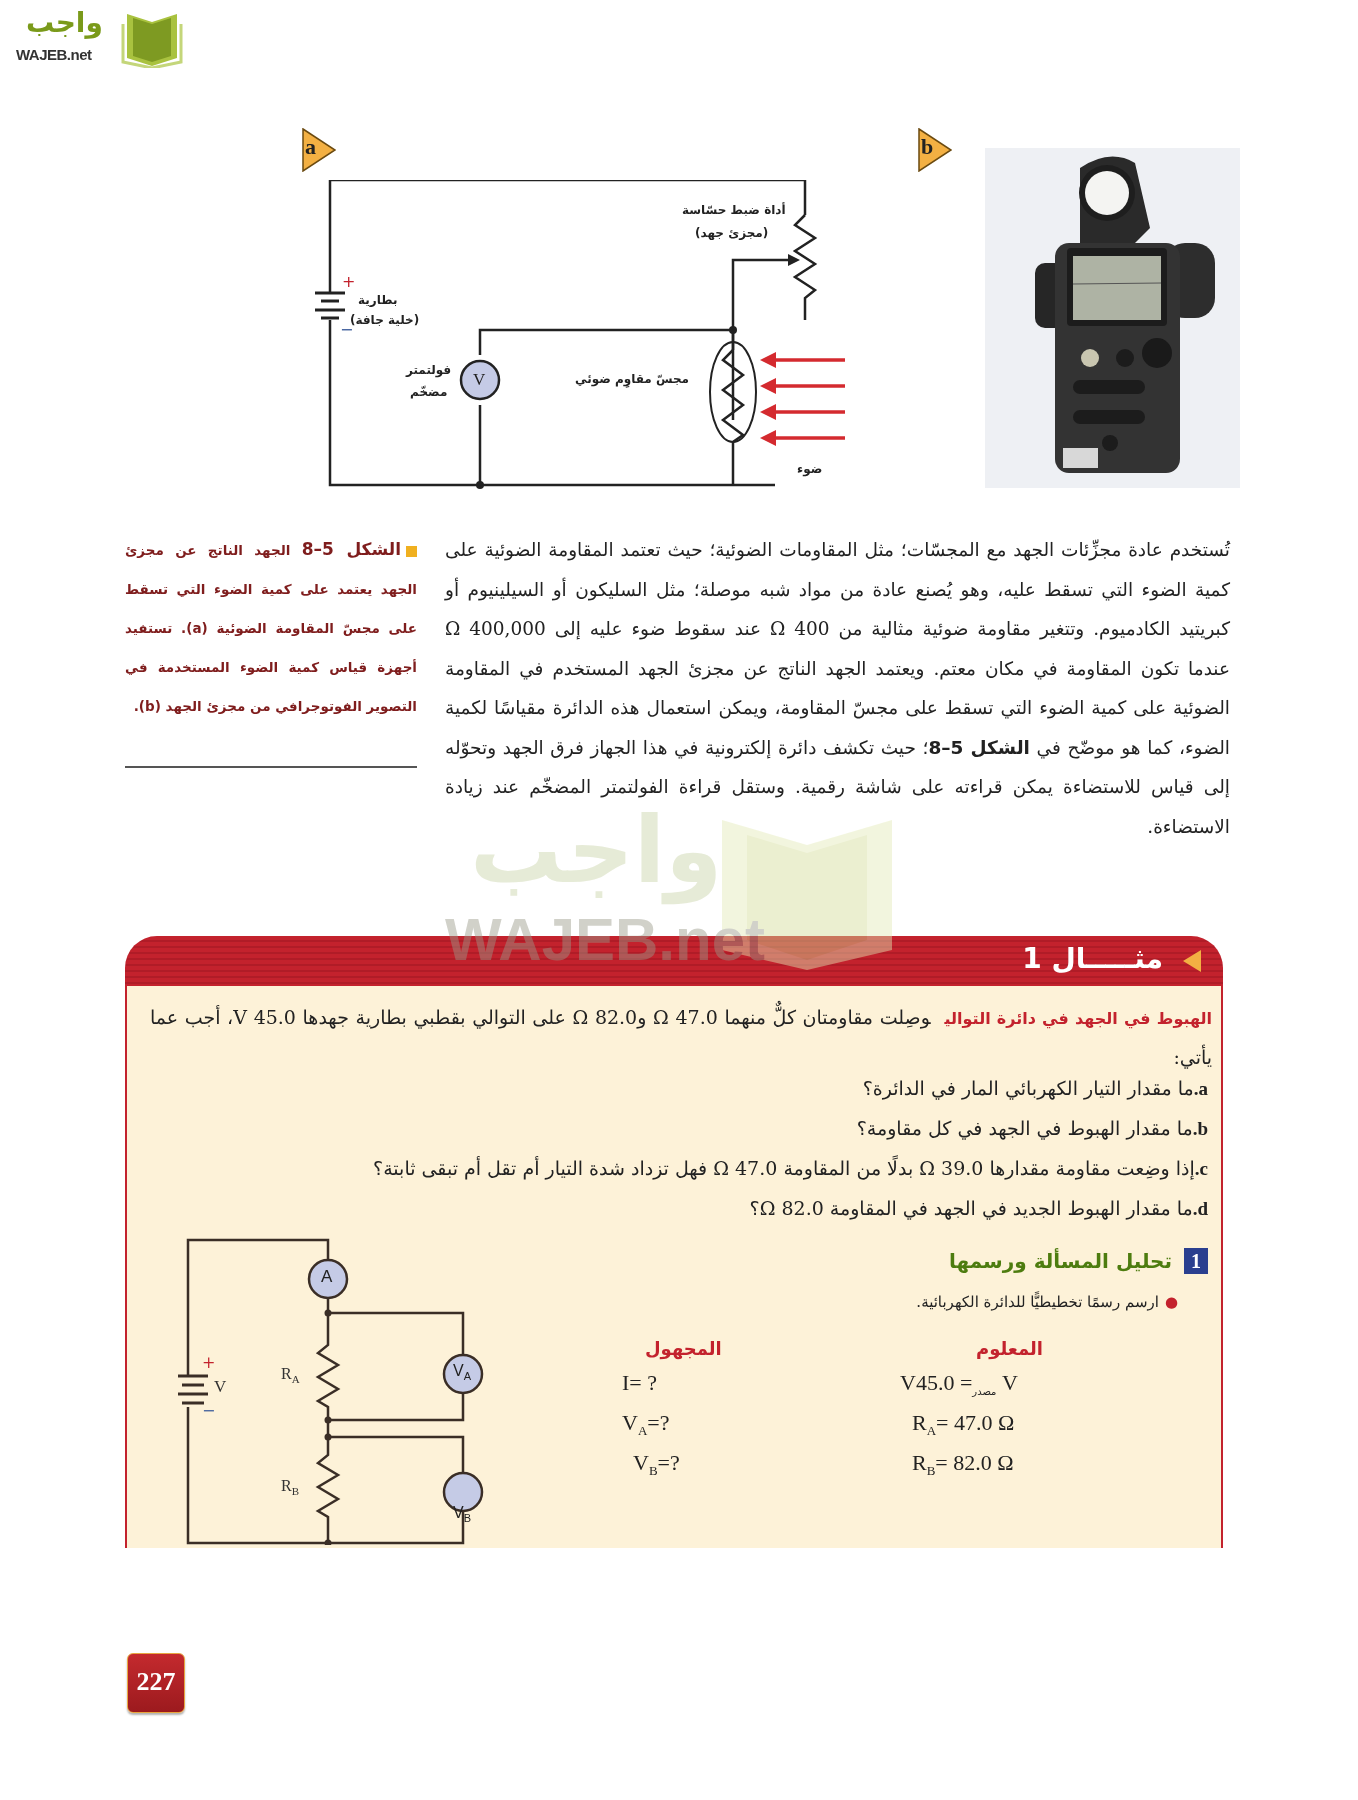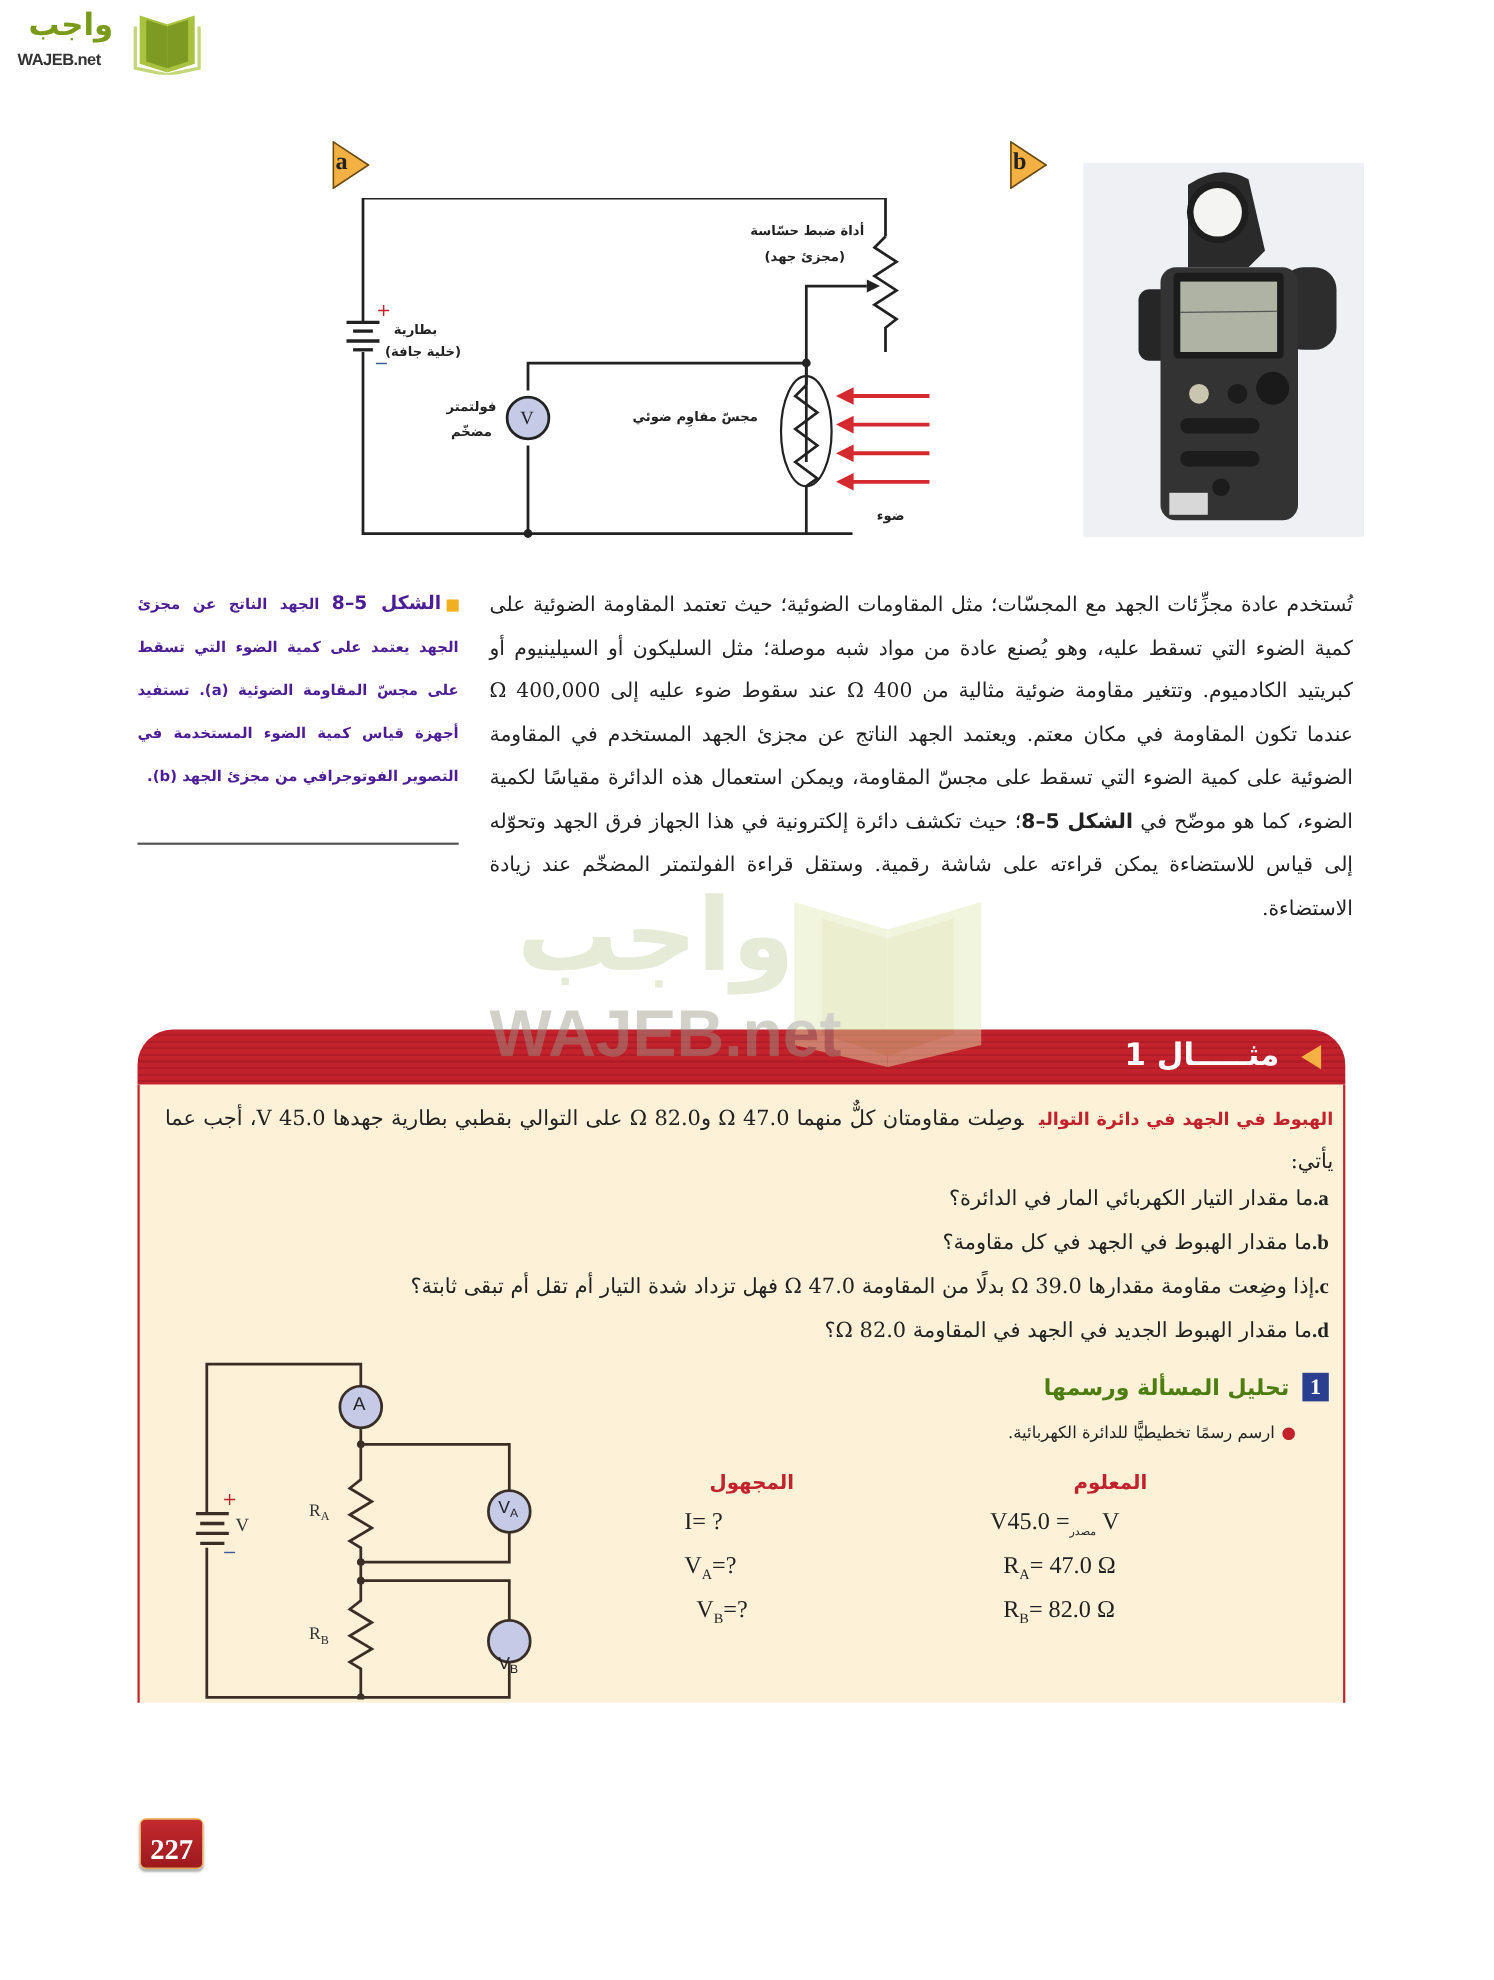--- a/index.html
+++ b/index.html
@@ -17,21 +17,21 @@
   
   .circuit-a { left:290px; top:180px; width:560px; height:310px; }
   .clabel { position:absolute; font-family:"DejaVu Sans", sans-serif; font-weight:bold; font-size:12px; direction:rtl; text-align:center; color:#222; white-space:nowrap; }
   
   .photo { left:985px; top:148px; width:255px; height:340px; background:#eef0f4; }
   
   .para { left:445px; top:530px; width:785px; direction:rtl; text-align:justify; text-align-last:right;
           font-family:"DejaVu Serif", serif; font-size:18.5px; line-height:39.5px; color:#222; }
   .para b { font-family:"DejaVu Sans", sans-serif; }
   .caption { left:125px; top:530px; width:292px; direction:rtl; text-align:justify; text-align-last:right;
-             font-family:"DejaVu Sans", sans-serif; font-weight:bold; font-size:13.5px; line-height:39px; color:#4c1d95; }
+             font-family:"DejaVu Sans", sans-serif; font-weight:bold; font-size:13.5px; line-height:39px; color:#7f1d1d; }
   .caption .sq { display:inline-block; width:11px; height:11px; background:#f0b020; margin-left:5px; vertical-align:middle; }
   .caption-rule { left:125px; top:766px; width:292px; height:2px; background:#555; }
   
   .wm { left:440px; top:805px; width:620px; height:170px; opacity:0.45; pointer-events:none; }
   .wm-ar { position:absolute; left:30px; top:0px; font-family:"DejaVu Sans", sans-serif; font-weight:bold; font-size:92px; color:#c9d3a8; direction:rtl; line-height:1; }
   .wm-en { position:absolute; left:5px; top:100px; font-family:"Liberation Sans", sans-serif; font-weight:bold; font-size:60px; color:#9a9a8a; }
   .wm-book { position:absolute; left:262px; top:10px; width:210px; height:155px; }
   
   .banner { left:125px; top:936px; width:1098px; height:50px; border-radius:32px 32px 0 0;
             background:repeating-linear-gradient(180deg,#c3222d 0px,#c3222d 4px,#b01c27 4px,#b01c27 6px); }
@@ -45,21 +45,21 @@
   .step-head { right:150px; top:1248px; direction:rtl; display:flex; align-items:center; gap:12px; }
   .step-num { width:24px; height:26px; background:#2a3f8f; color:#fff; font-family:"Liberation Serif", serif; font-weight:bold; font-size:20px; text-align:center; line-height:26px; }
   .step-title { font-family:"DejaVu Sans", sans-serif; font-weight:bold; font-size:20px; color:#4d7c0f; }
   .bullet { right:180px; top:1293px; direction:rtl; font-size:15px; color:#222; white-space:nowrap; }
   .bullet .dot { color:#c3222d; margin-left:6px; }
   .col-head { font-family:"DejaVu Sans", sans-serif; font-weight:bold; font-size:18px; color:#c3222d; direction:rtl; }
   .eq { font-family:"Liberation Serif", serif; font-size:22px; color:#222; white-space:nowrap; }
   .eq sub { font-size:13px;text-align:right; }
   .circuit-b { left:178px; top:1215px; width:340px; height:330px; }
   
-  .pagenum { left:127px; top:1653px; width:58px; height:46px; border-radius:6px; background:linear-gradient(180deg,#c42a2e,#9c1a1e); border:1px solid #e8a640; box-sizing:border-box; color:#fff;
+  .pagenum { left:127px; top:1653px; width:58px; height:60px; border-radius:6px; background:linear-gradient(180deg,#c42a2e,#9c1a1e); border:1px solid #e8a640; box-sizing:border-box; color:#fff;
              font-family:"Liberation Serif", serif; font-weight:bold; font-size:26px; text-align:center; line-height:56px; box-shadow:0 2px 2px rgba(0,0,0,0.3); }
 </style>
 </head>
 <body>
 
 <div class="abs logo">
   <span class="logo-ar">واجب</span>
   <span class="logo-en">WAJEB.net</span>
   <svg class="logo-book" viewBox="0 0 70 58">
     <path d="M35 12 L10 4 L10 48 L35 56 Z" fill="#a9c23f"></path>

